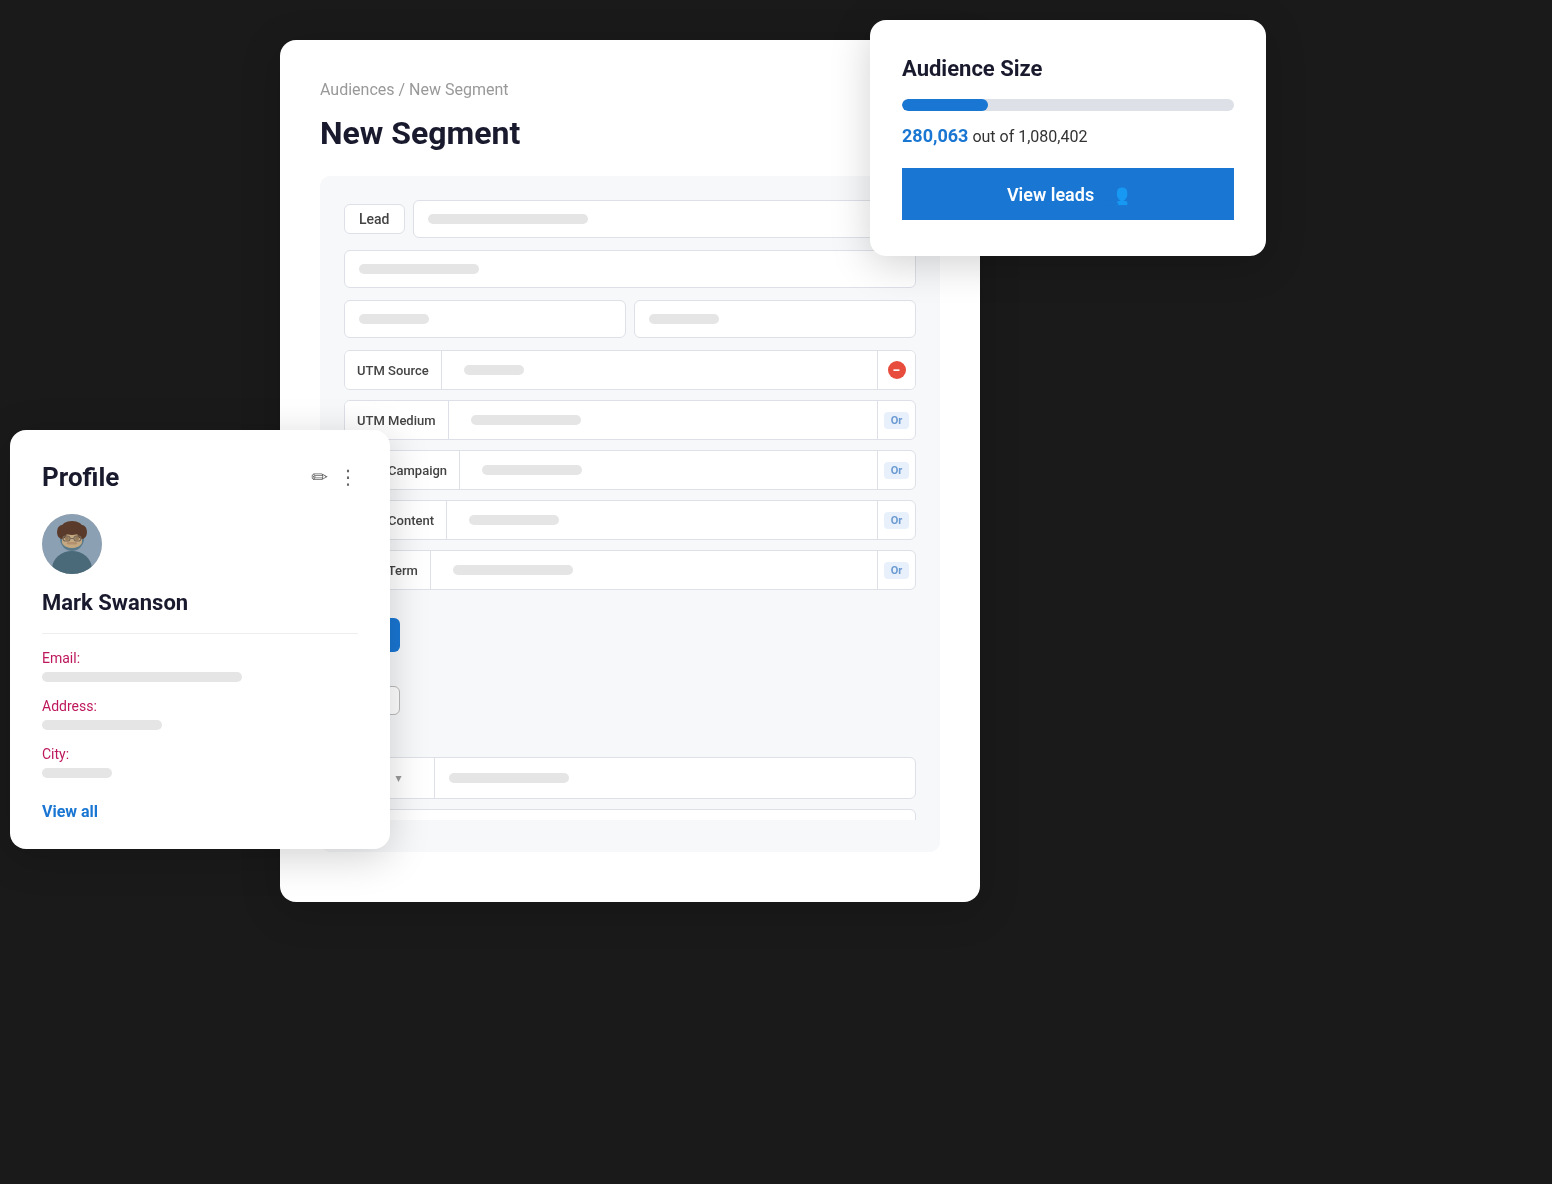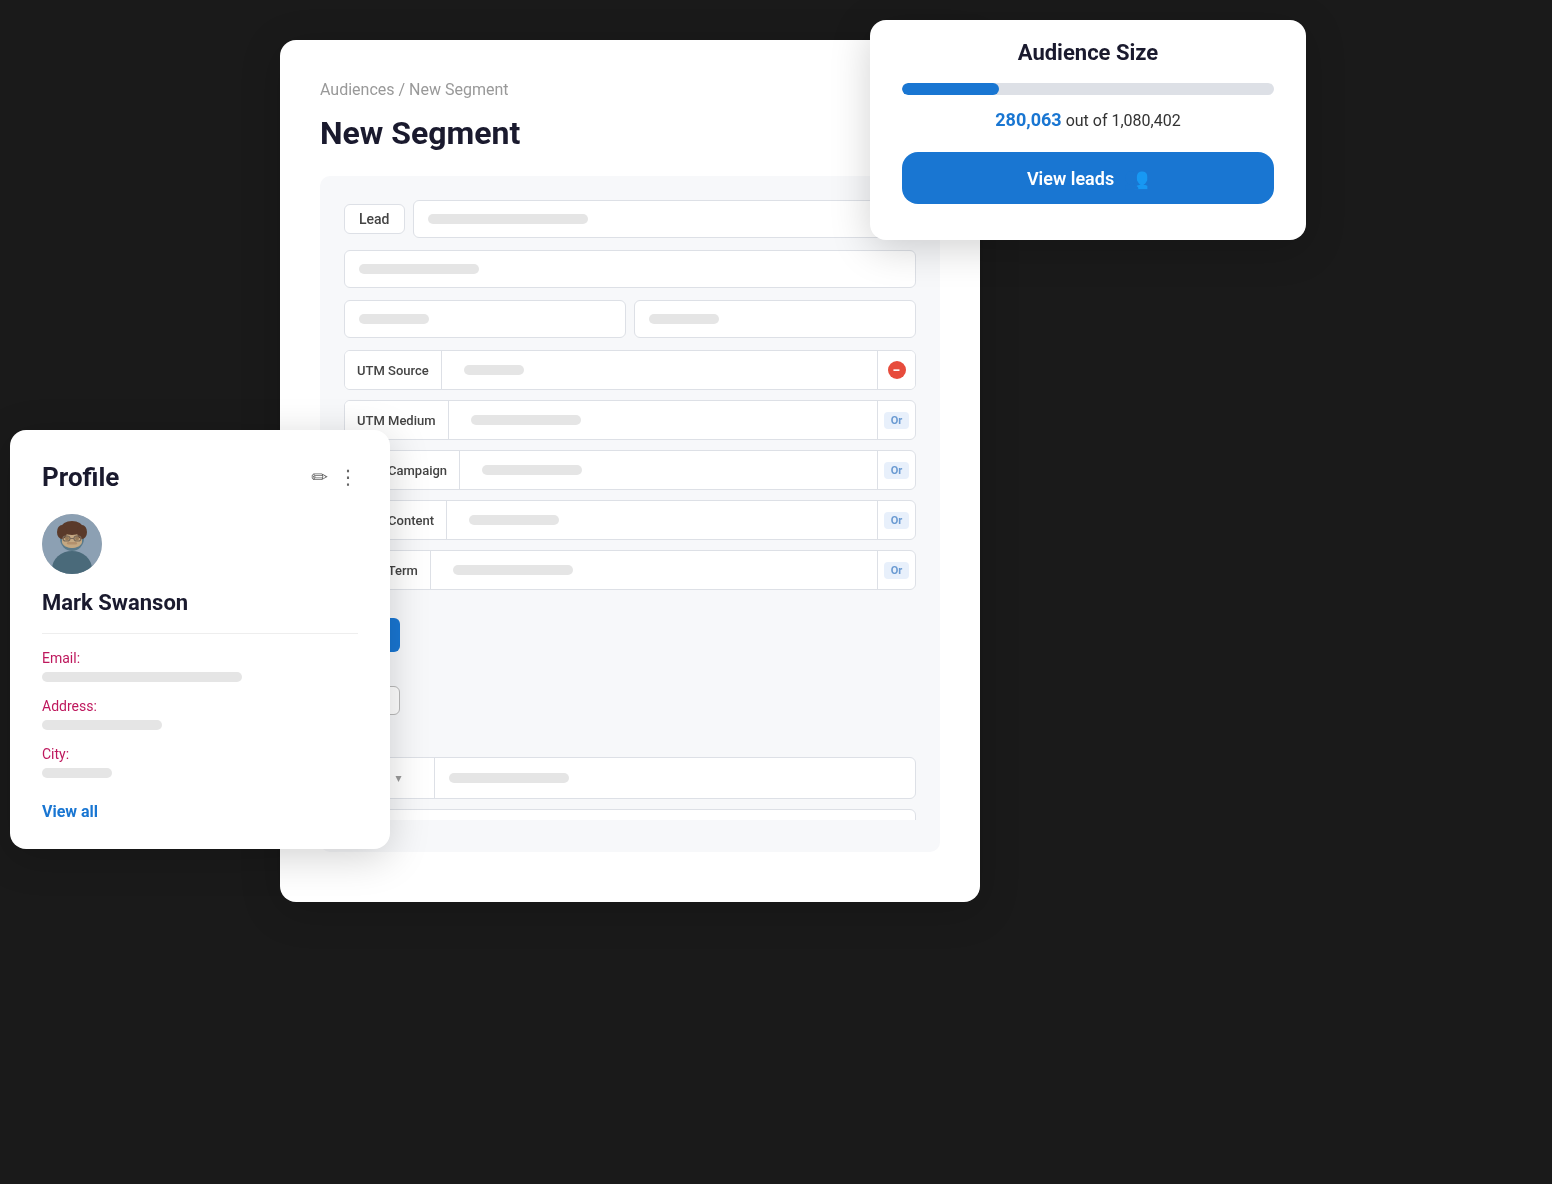--- a/index.html
+++ b/index.html
@@ -237,27 +237,26 @@
       height: 40px;
       display: flex;
       align-items: center;
     }
 
     
     .audience-card {
       position: absolute;
       top: 20px;
       left: 870px;
-      width: 436px;
+      width: 396px;
       background: #fff;
       border-radius: 16px;
       box-shadow: 0 8px 40px rgba(0,0,0,0.18);
-      padding: 20px 32px 36px 32px;
+      padding: 36px 32px 36px 32px;
       z-index: 3;
-      text-align: center;
     }
 
     .audience-title {
       font-size: 22px;
       font-weight: 700;
       color: #1a1a2e;
       margin-bottom: 18px;
     }
 
     .progress-bar-container {
@@ -287,21 +286,21 @@
     }
 
     .view-leads-btn {
       display: flex;
       align-items: center;
       justify-content: center;
       background: #1976d2;
       color: #fff;
       font-size: 18px;
       font-weight: 600;
-      border-radius: 16px;
+      border-radius: 0;
       padding: 14px 20px;
       width: 100%;
       gap: 10px;
       cursor: pointer;
     }
 
     .people-icon {
       font-size: 20px;
     }
 

